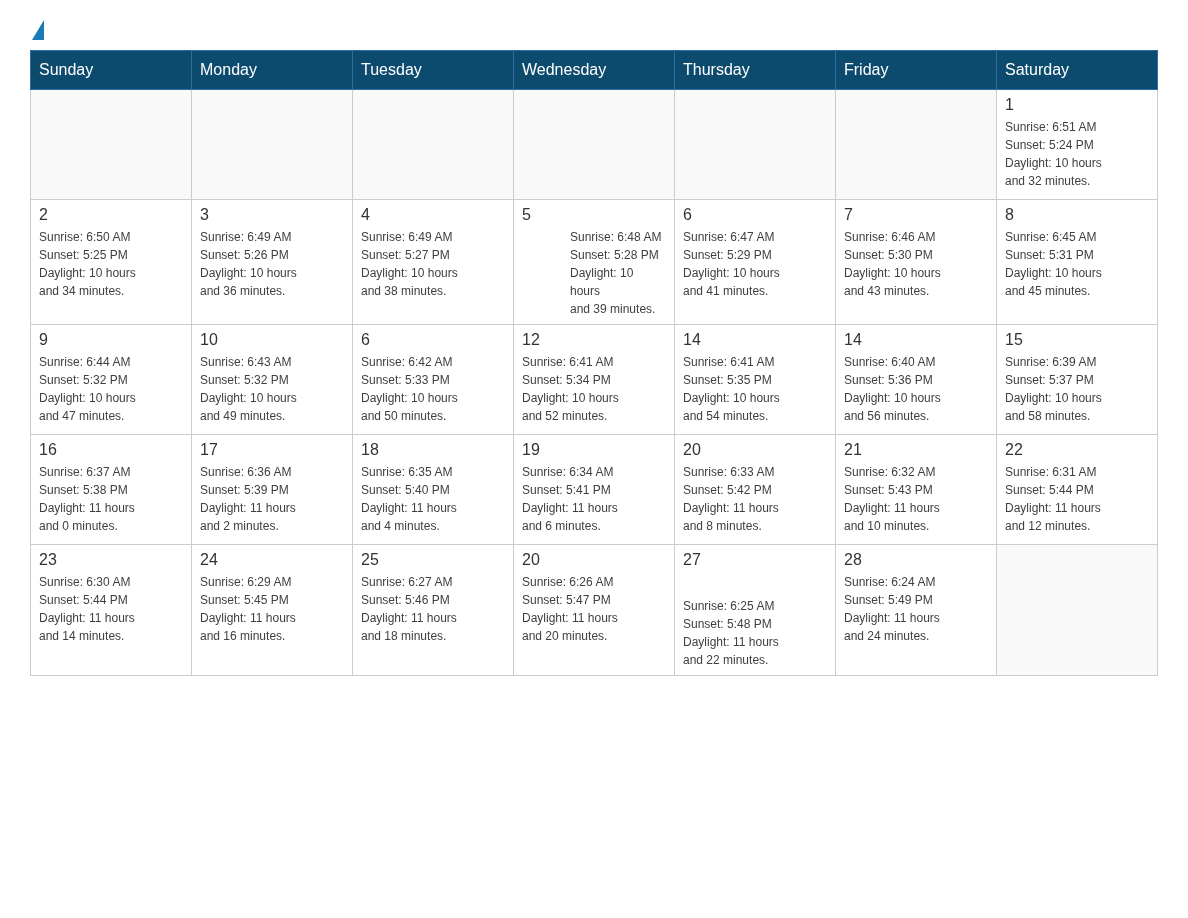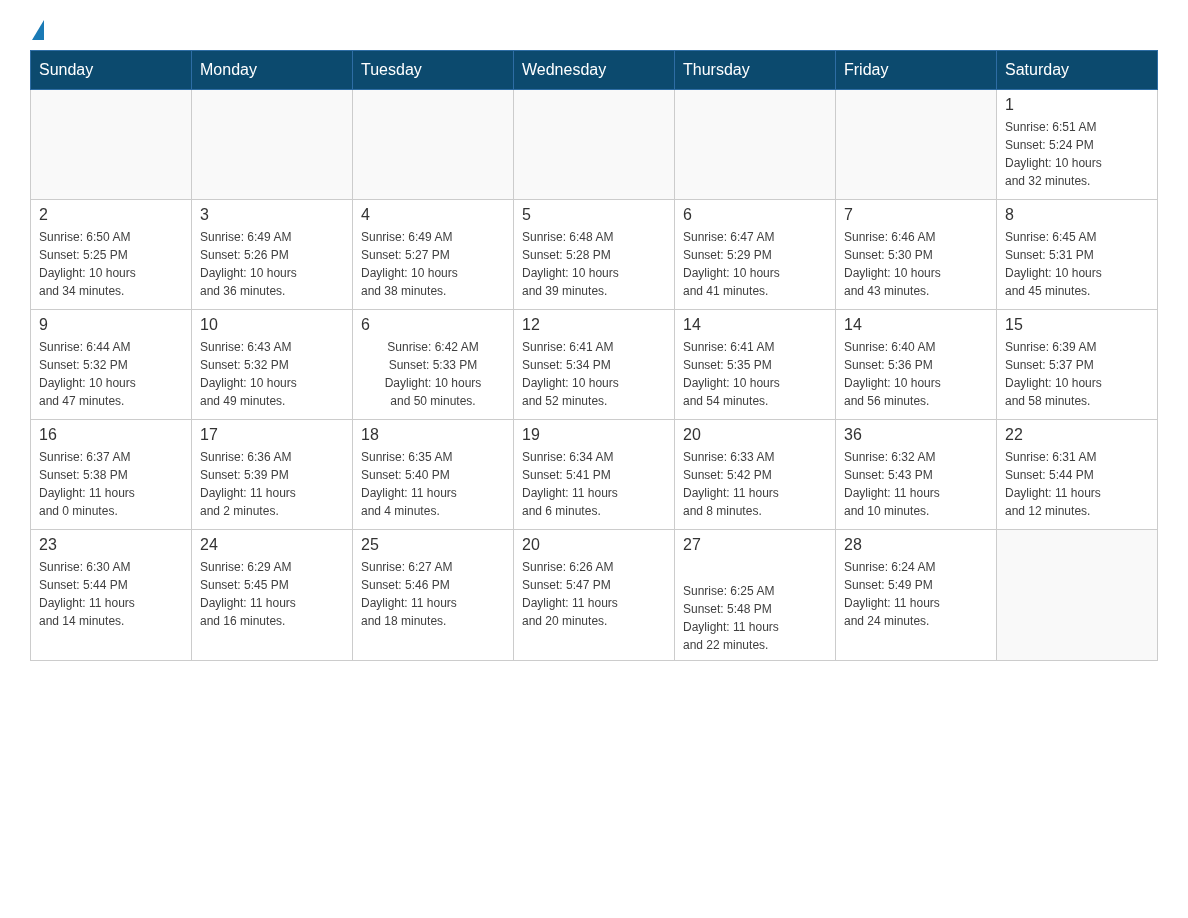--- a/index.html
+++ b/index.html
@@ -140,21 +140,21 @@
         </td>
         <td>
           <span class="day-number">4</span>
           <div class="day-info" style="white-space: pre-line;">Sunrise: 6:49 AM
 Sunset: 5:27 PM
 Daylight: 10 hours
 and 38 minutes.</div>
         </td>
         <td>
           <span class="day-number">5</span>
-          <div class="day-info" style="white-space: pre-line;">Sunrise: 6:48 AM
+          <div class="day-info" style="white-space: pre-line; margin-left: 48px;">Sunrise: 6:48 AM
 Sunset: 5:28 PM
 Daylight: 10 hours
 and 39 minutes.</div>
         </td>
         <td>
           <span class="day-number">6</span>
           <div class="day-info" style="white-space: pre-line;">Sunrise: 6:47 AM
 Sunset: 5:29 PM
 Daylight: 10 hours
 and 41 minutes.</div>
@@ -184,21 +184,21 @@
         </td>
         <td>
           <span class="day-number">10</span>
           <div class="day-info" style="white-space: pre-line;">Sunrise: 6:43 AM
 Sunset: 5:32 PM
 Daylight: 10 hours
 and 49 minutes.</div>
         </td>
         <td>
           <span class="day-number">6</span>
-          <div class="day-info" style="white-space: pre-line; text-align: center;">Sunrise: 6:42 AM
+          <div class="day-info" style="white-space: pre-line;">Sunrise: 6:42 AM
 Sunset: 5:33 PM
 Daylight: 10 hours
 and 50 minutes.</div>
         </td>
         <td>
           <span class="day-number">12</span>
           <div class="day-info" style="white-space: pre-line;">Sunrise: 6:41 AM
 Sunset: 5:34 PM
 Daylight: 10 hours
 and 52 minutes.</div>
@@ -255,21 +255,21 @@
 and 6 minutes.</div>
         </td>
         <td>
           <span class="day-number">20</span>
           <div class="day-info" style="white-space: pre-line;">Sunrise: 6:33 AM
 Sunset: 5:42 PM
 Daylight: 11 hours
 and 8 minutes.</div>
         </td>
         <td>
-          <span class="day-number">36</span>
+          <span class="day-number">21</span>
           <div class="day-info" style="white-space: pre-line;">Sunrise: 6:32 AM
 Sunset: 5:43 PM
 Daylight: 11 hours
 and 10 minutes.</div>
         </td>
         <td>
           <span class="day-number">22</span>
           <div class="day-info" style="white-space: pre-line;">Sunrise: 6:31 AM
 Sunset: 5:44 PM
 Daylight: 11 hours

